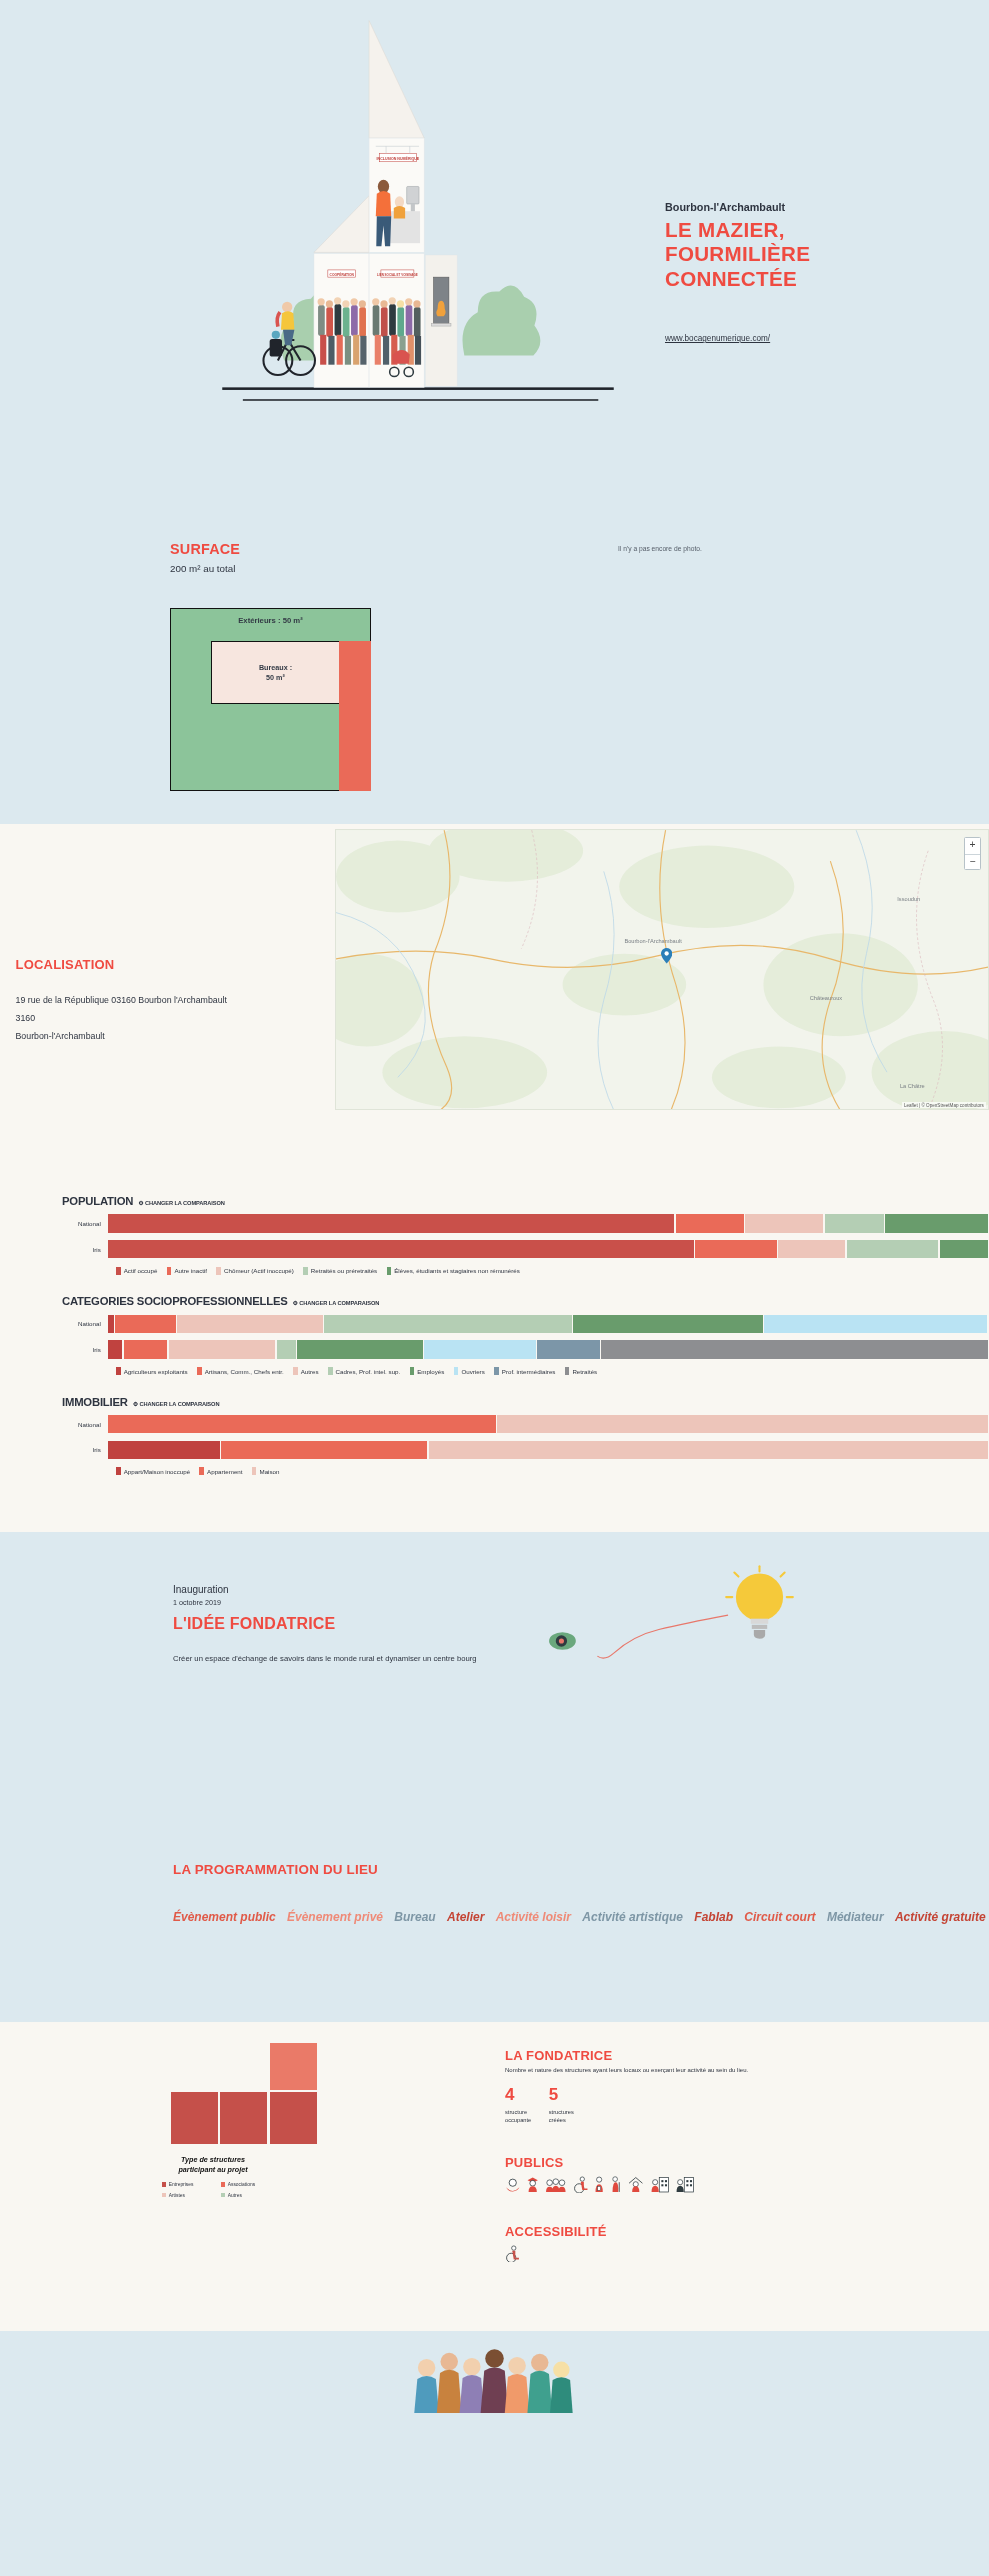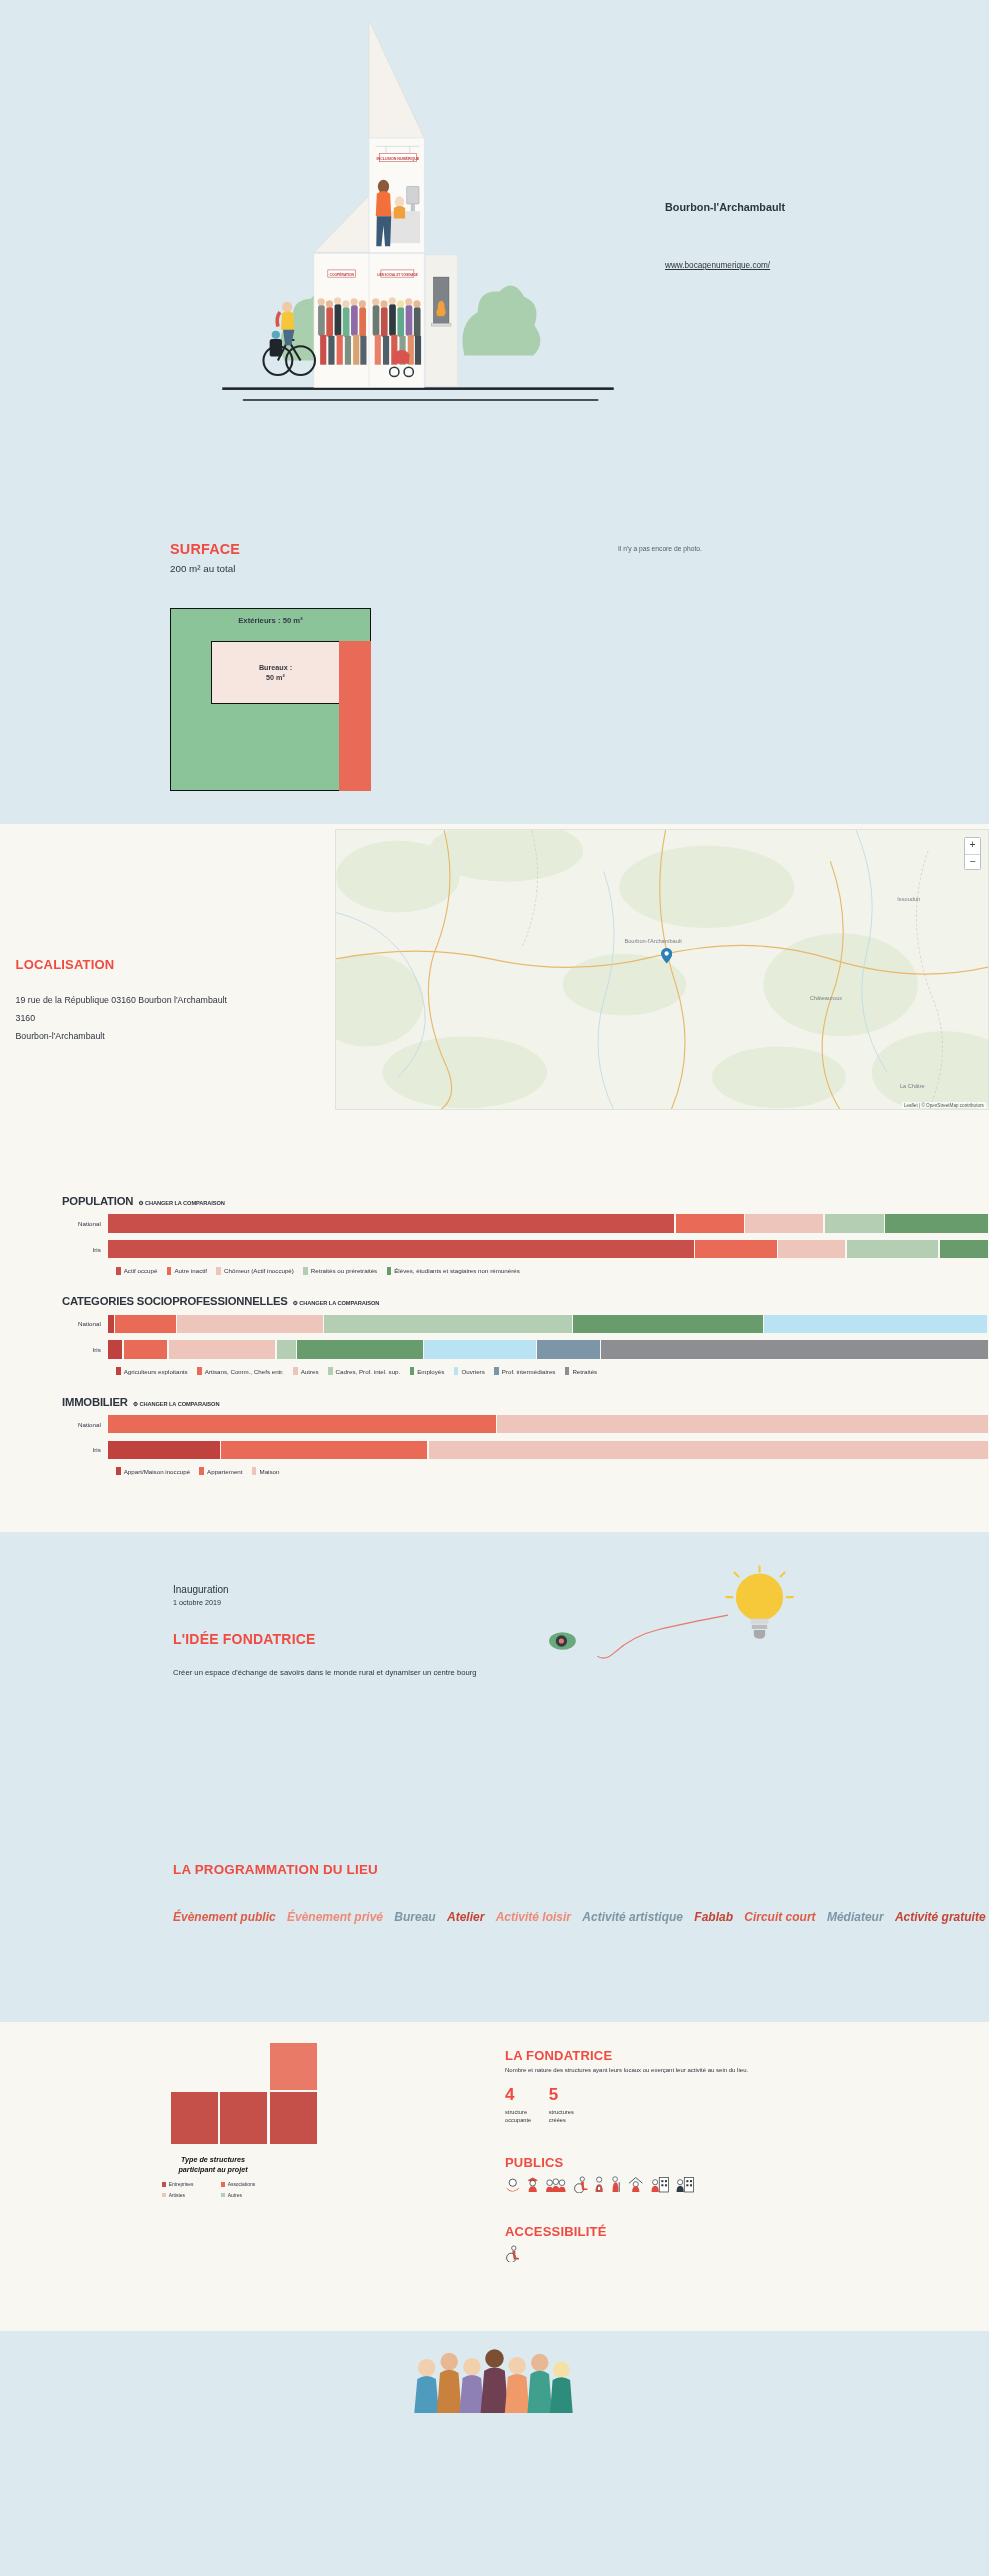--- a/index.html
+++ b/index.html
@@ -91,21 +91,21 @@
   .bar-seg { height:100%; margin-right:1.5px; }
   .legend { display:flex; flex-wrap:wrap; margin-top:8.2px; margin-left:54px; }
   .legend-item { display:flex; align-items:center; margin-right:9.3px; font-size:6.2px; color:#2e3440; }
   .legend-sw { width:4.6px; height:8.2px; margin-right:3.1px; }
 
   
   .idee { height:330px; position:relative; }
   .idee-inner { position:absolute; left:173px; top:52px; width:361px; }
   .idee-k { font-size:10px; color:#2e3440; }
   .idee-date { font-size:7.2px; color:#2e3440; margin-top:3.1px;}
-  .idee-title { font-size:14px; margin-top:24px; }
+  .idee-title { font-size:16px; margin-top:8px; }
   .idee-desc { font-size:7.7px; line-height:1.85; margin-top:18.5px; color:#2e3440; }
   .bulb { position:absolute; left:721px; top:31px; }
   .wire { position:absolute; left:556px; top:77px; }
 
   
   .valeurs { position:relative; height:170px; }
   .valeurs-inner { position:absolute; left:173px; top:10.3px; width:464px; }
   .valeurs .sec-title { font-size:13.4px; }
   .val-grid { display:grid; grid-template-columns:216px 216px; row-gap:37px; margin-top:29px;}
   .val-item { font-size:11.3px; color:#2e3440;}
@@ -252,20 +252,21 @@
           <path d="M116 608 q12 -8 22 0 l2 32 l-26 0 z" fill="#f5c63c"></path>
           <path d="M118 640 l22 0 l-6 30 l-12 0 z" fill="#4a6a87"></path>
           <path d="M112 606 q-8 10 -4 28" stroke="#d9534f" stroke-width="7" fill="none"></path>
           <circle cx="104" cy="650" r="8" fill="#5aa7c0"></circle>
           <rect x="92" y="658" width="24" height="34" rx="5" fill="#20242b"></rect>
         </g>
       </svg>
     </div>
     <div class="hero-text">
       <div class="hero-city">Bourbon-l'Archambault</div>
+      <div class="hero-title">LE MAZIER, FOURMILIÈRE CONNECTÉE</div>
       <a class="hero-link" href="#">www.bocagenumerique.com/</a>
     </div>
   </section>
 
   <section class="surface bg-blue">
     <div class="surface-head">
       <div class="sec-title">SURFACE</div>
       <div class="surface-sub">200 m² au total</div>
     </div>
     <div class="no-photo">Il n'y a pas encore de photo.</div>

